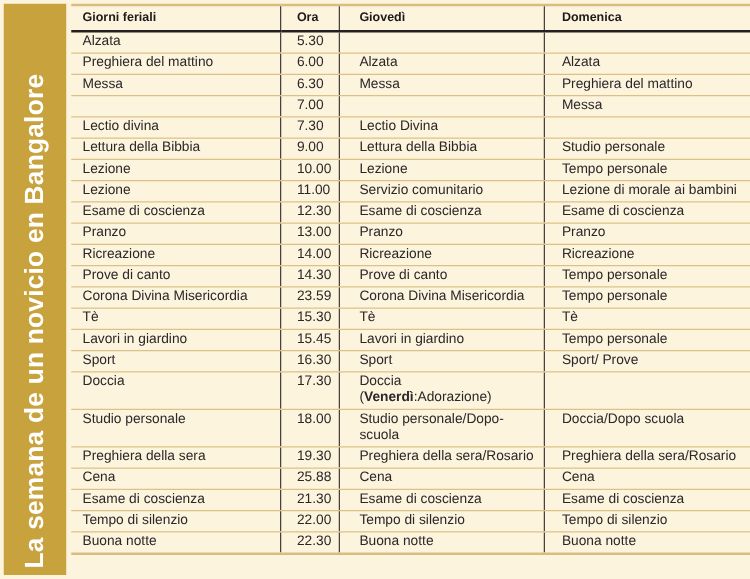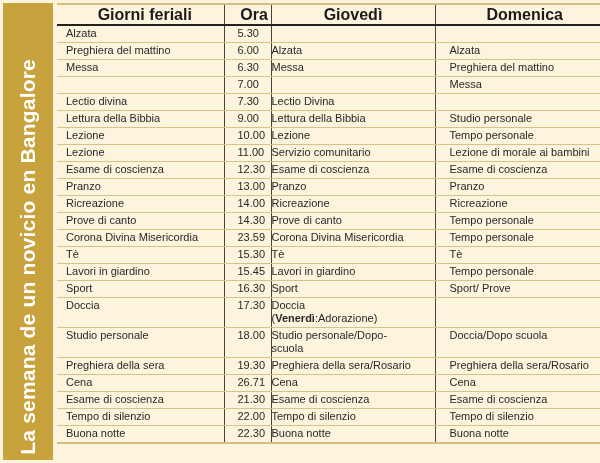--- a/index.html
+++ b/index.html
@@ -28,36 +28,36 @@
   table.schedule{
     position:absolute;left:57px;top:3px;width:543px;
     border-collapse:collapse;table-layout:fixed;
     border-bottom:2px solid #d9bd80;
   }
   col.w0{width:167px}
   col.w1{width:47px}
   col.w2{width:164px}
   col.w3{width:165px}
   th{
-    text-align:center;font-size:16px;font-weight:bold;color:#1d1a1b;
+    text-align:left;font-size:10px;font-weight:bold;color:#1d1a1b;
     line-height:13px;padding:3px 0 3px 0;
     border-top:2px solid #d9bd80;
     border-bottom:2px solid #242021;
   }
   td{
     font-size:11px;color:#2b2728;
     line-height:13px;padding:1px 0 2px 0;
     border-bottom:1px solid #dcc187;
     vertical-align:top;
     overflow:hidden;white-space:nowrap;
   }
   td.multi{white-space:normal;}
   .c0{padding-left:9px;}
   .c1{padding-left:13px;border-left:1px solid #454240;margin-left:14px;}
-  .c2{border-left:1px solid #454240;}
+  .c2{padding-left:16px;border-left:1px solid #454240;}
   .c3{padding-left:14px;border-left:1px solid #454240;margin-top:11px;}
   .b{font-weight:bold;}
 </style>
 </head>
 <body>
 
 <div class="sidebar">
   <span class="sidebar-title">La semana de un novicio en Bangalore</span>
 </div>
 
@@ -186,21 +186,21 @@
         <td class="c3">Doccia/Dopo scuola</td>
       </tr>
       <tr>
         <td class="c0">Preghiera della sera</td>
         <td class="c1">19.30</td>
         <td class="c2">Preghiera della sera/Rosario</td>
         <td class="c3">Preghiera della sera/Rosario</td>
       </tr>
       <tr>
         <td class="c0">Cena</td>
-        <td class="c1">26.71</td>
+        <td class="c1">25.88</td>
         <td class="c2">Cena</td>
         <td class="c3">Cena</td>
       </tr>
       <tr>
         <td class="c0">Esame di coscienza</td>
         <td class="c1">21.30</td>
         <td class="c2">Esame di coscienza</td>
         <td class="c3">Esame di coscienza</td>
       </tr>
       <tr>

